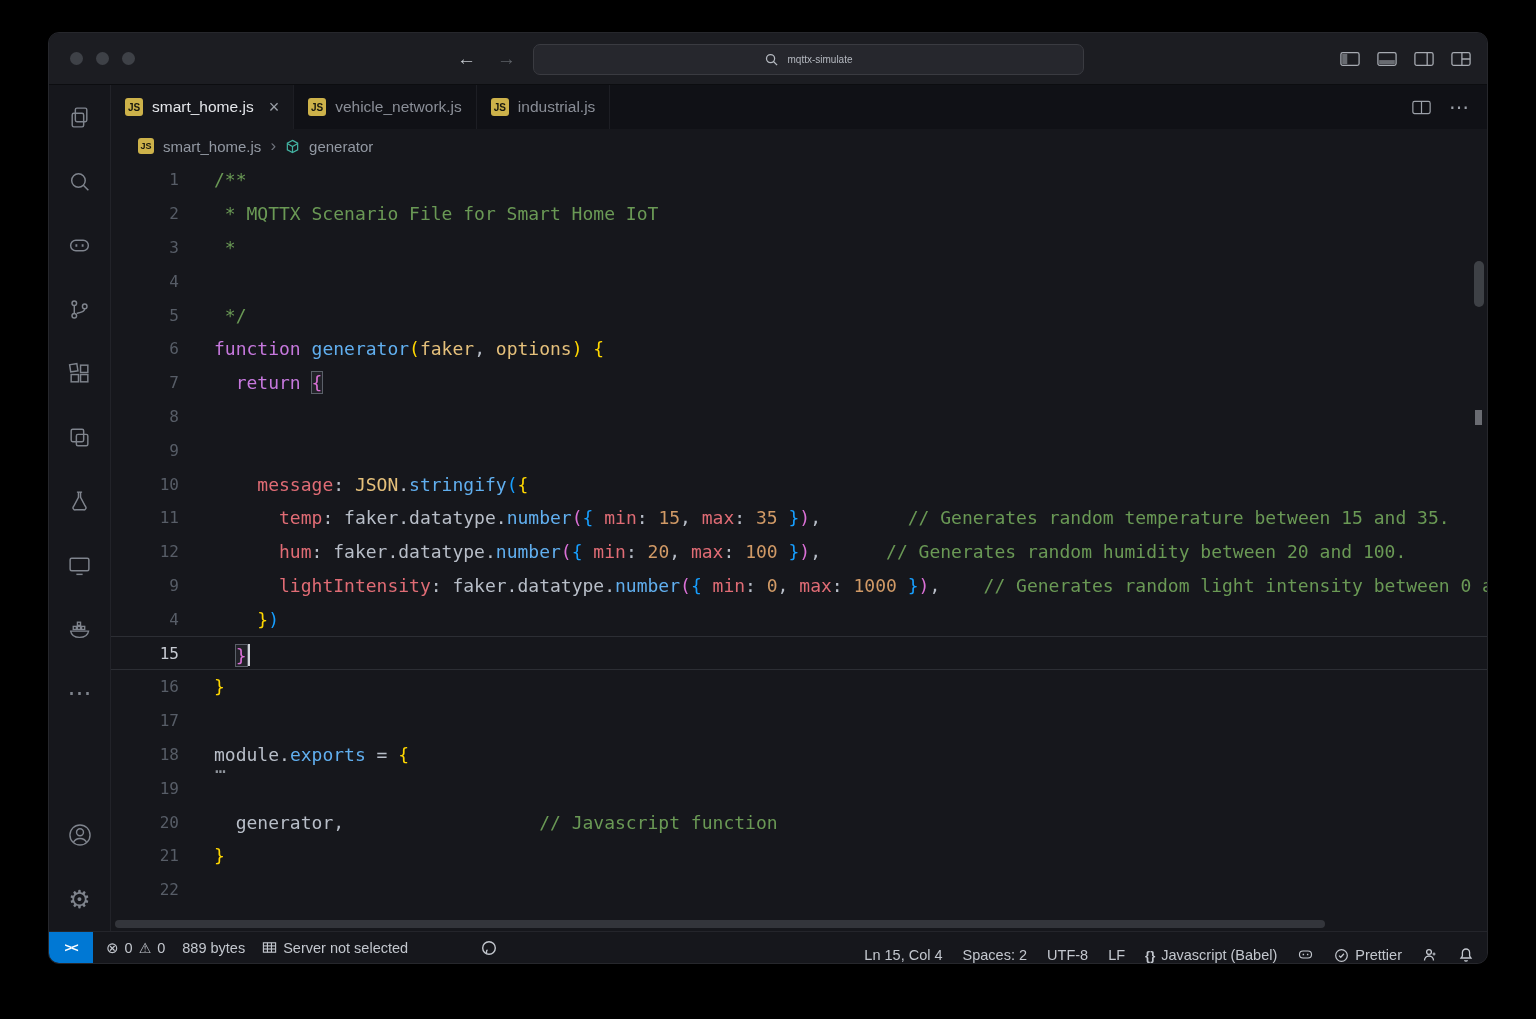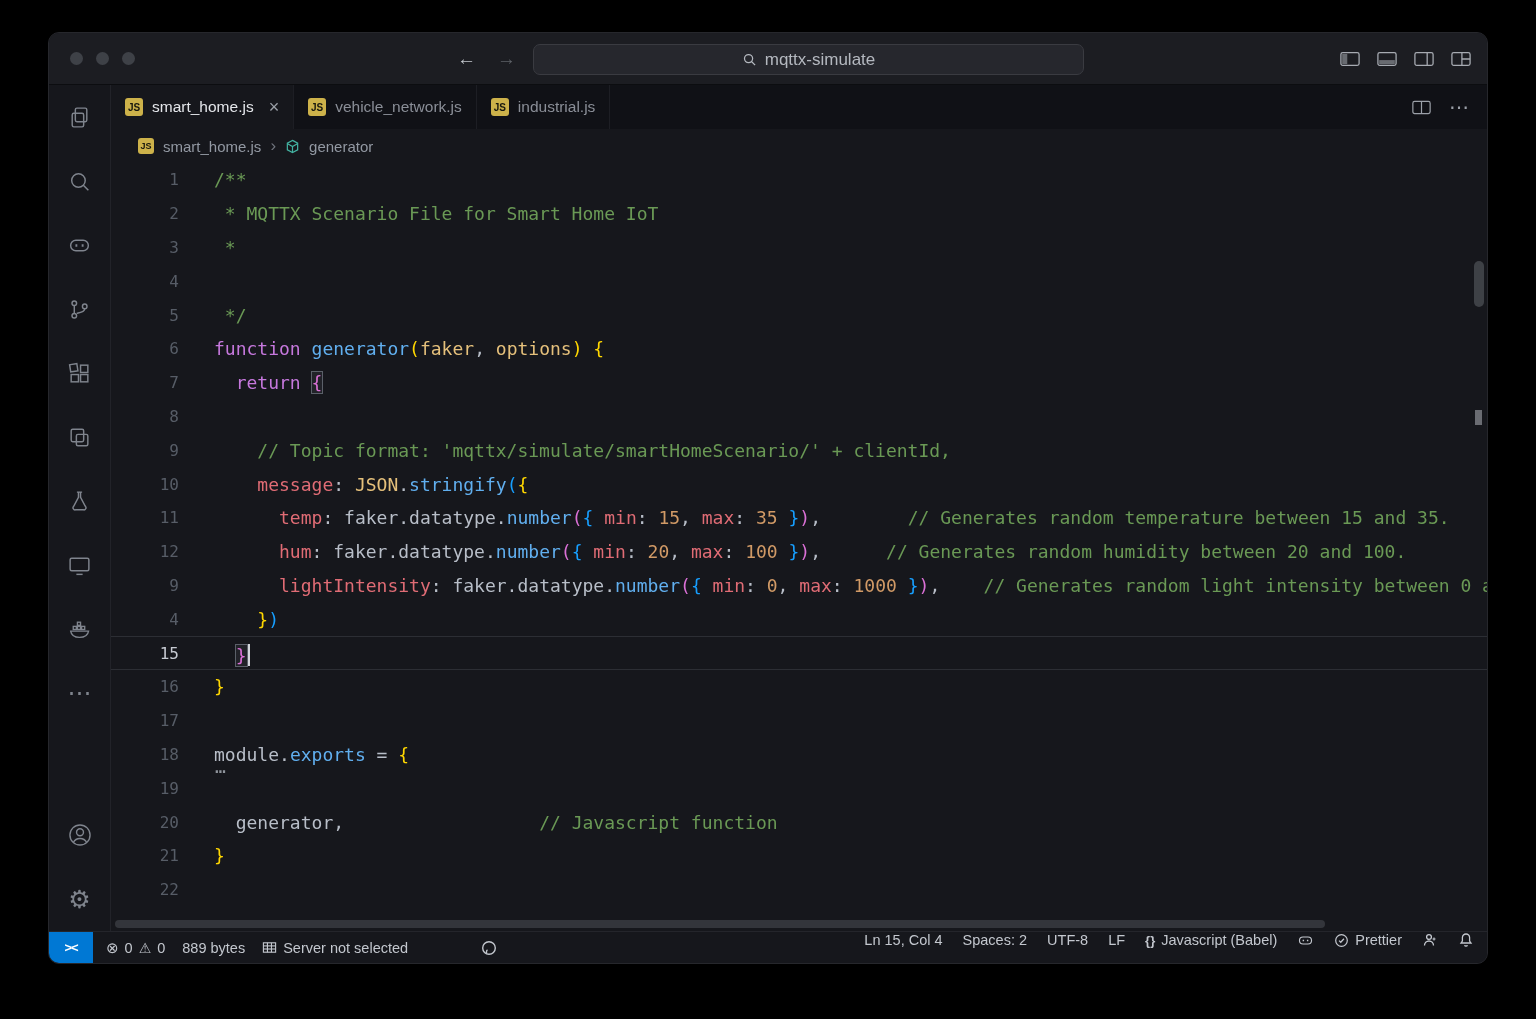--- a/index.html
+++ b/index.html
@@ -12,21 +12,21 @@
   
   .titlebar{height:52px;background:#1c1d22;border-bottom:1px solid #0c0d10;
     position:relative;display:flex;align-items:center;flex:0 0 auto}
   .traffic{display:flex;gap:13px;padding-left:21px}
   .dot{width:13px;height:13px;border-radius:50%;background:#3e4147;display:inline-block}
   .navarrows{position:absolute;left:408px;top:0;height:100%;display:flex;
     align-items:center;gap:21px;font-size:19px;color:#c3c7cd}
   .navarrows .fwd{color:#5d6167}
   .searchbox{position:absolute;left:484px;top:11px;width:551px;height:31px;
     background:#26272d;border:1px solid #3a3b41;border-radius:7px;display:flex;
-    align-items:center;justify-content:center;gap:8px;color:#b4b8bf;font-size:17px}
+    align-items:center;justify-content:center;gap:8px;color:#b4b8bf;font-size:10px}
   .layouticons{position:absolute;right:16px;top:0;height:100%;display:flex;
     align-items:center;gap:17px;color:#a7abb2}
 
   
   .main{flex:1;display:flex;min-height:0}
   .activitybar{width:62px;background:#16171c;border-right:1px solid #222329;
     display:flex;flex-direction:column;align-items:center;flex:0 0 auto}
   .act{width:48px;height:64px;display:flex;align-items:center;justify-content:center;color:#7f848d}
   .act.push{margin-top:auto}
   .glyph-ell{font-size:24px;line-height:1}
@@ -75,21 +75,21 @@
     background:rgba(190,193,199,.5)}
   .inline-dots{position:absolute;left:104px;top:593px;color:#8f949c;
     font-size:18px;letter-spacing:2px}
 
   
   .statusbar{height:32px;background:#16171c;border-top:1px solid #24252b;display:flex;
     align-items:stretch;font-size:14.5px;color:#c3c7ce;flex:0 0 auto}
   .remote{width:44px;background:var(--accent);color:#fff;display:flex;align-items:center;
     justify-content:center;font-weight:bold;font-size:13px;letter-spacing:-1px}
   .sbleft{display:flex;align-items:center;gap:17px;padding-left:13px}
-  .sbright{margin-left:auto;display:flex;align-items:flex-start;gap:20px;padding-right:13px}
+  .sbright{margin-left:auto;display:flex;align-items:flex-end;gap:20px;padding-right:13px}
   .sbitem{display:flex;align-items:center;gap:6px;white-space:nowrap}
   .sbicon{font-size:15px} .warnicon{font-size:14px}
   .gh{margin-left:56px}
   .langicon{font-size:13px;font-weight:bold;color:#c3c7ce}
   svg{display:block}
 </style>
 </head>
 <body>
 
 <div class="window">
@@ -307,21 +307,20 @@
             </div>
             <div class="code-line">
               <span class="line-num">7</span>
               <span class="line-content"><span class="tk-df">  </span><span class="tk-kw">return</span><span class="tk-df"> </span><span class="tk-b2 match">{</span></span>
             </div>
             <div class="code-line">
               <span class="line-num">8</span>
             </div>
             <div class="code-line">
               <span class="line-num">9</span>
-              <span class="line-content"><span class="tk-df">    </span><span class="tk-cm">// Topic format: 'mqttx/simulate/smartHomeScenario/' + clientId,</span></span>
             </div>
             <div class="code-line">
               <span class="line-num">10</span>
               <span class="line-content"><span class="tk-df">    </span><span class="tk-pr">message</span><span class="tk-df">: </span><span class="tk-cl">JSON</span><span class="tk-df">.</span><span class="tk-fn">stringify</span><span class="tk-b3">(</span><span class="tk-b1">{</span></span>
             </div>
             <div class="code-line">
               <span class="line-num">11</span>
               <span class="line-content"><span class="tk-df">      </span><span class="tk-pr">temp</span><span class="tk-df">: </span><span class="tk-df">faker.datatype.</span><span class="tk-fn">number</span><span class="tk-b2">(</span><span class="tk-b3">{</span><span class="tk-df"> </span><span class="tk-pr">min</span><span class="tk-df">: </span><span class="tk-nu">15</span><span class="tk-df">, </span><span class="tk-pr">max</span><span class="tk-df">: </span><span class="tk-nu">35</span><span class="tk-df"> </span><span class="tk-b3">}</span><span class="tk-b2">)</span><span class="tk-df">,</span><span class="tk-df">        </span><span class="tk-cm">// Generates random temperature between 15 and 35.</span></span>
             </div>
             <div class="code-line">

